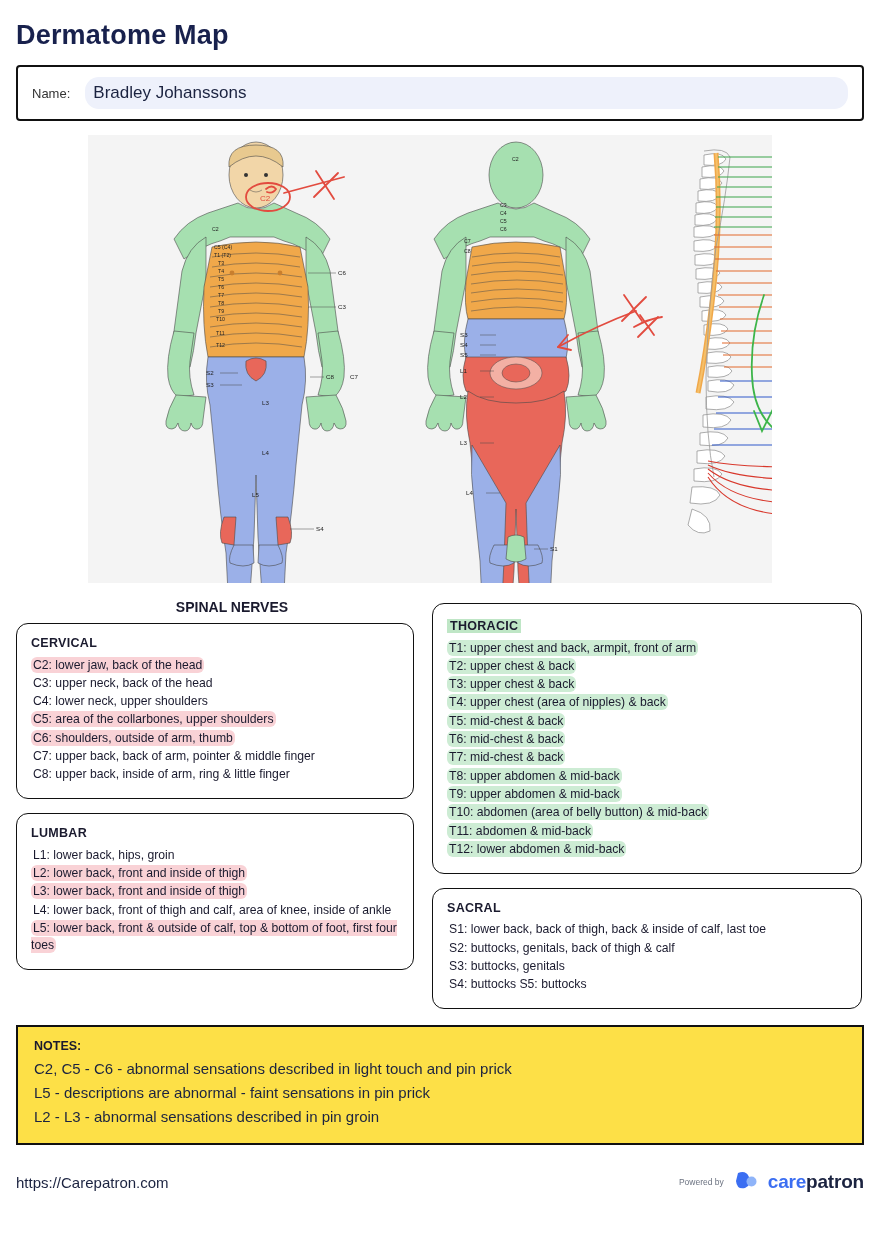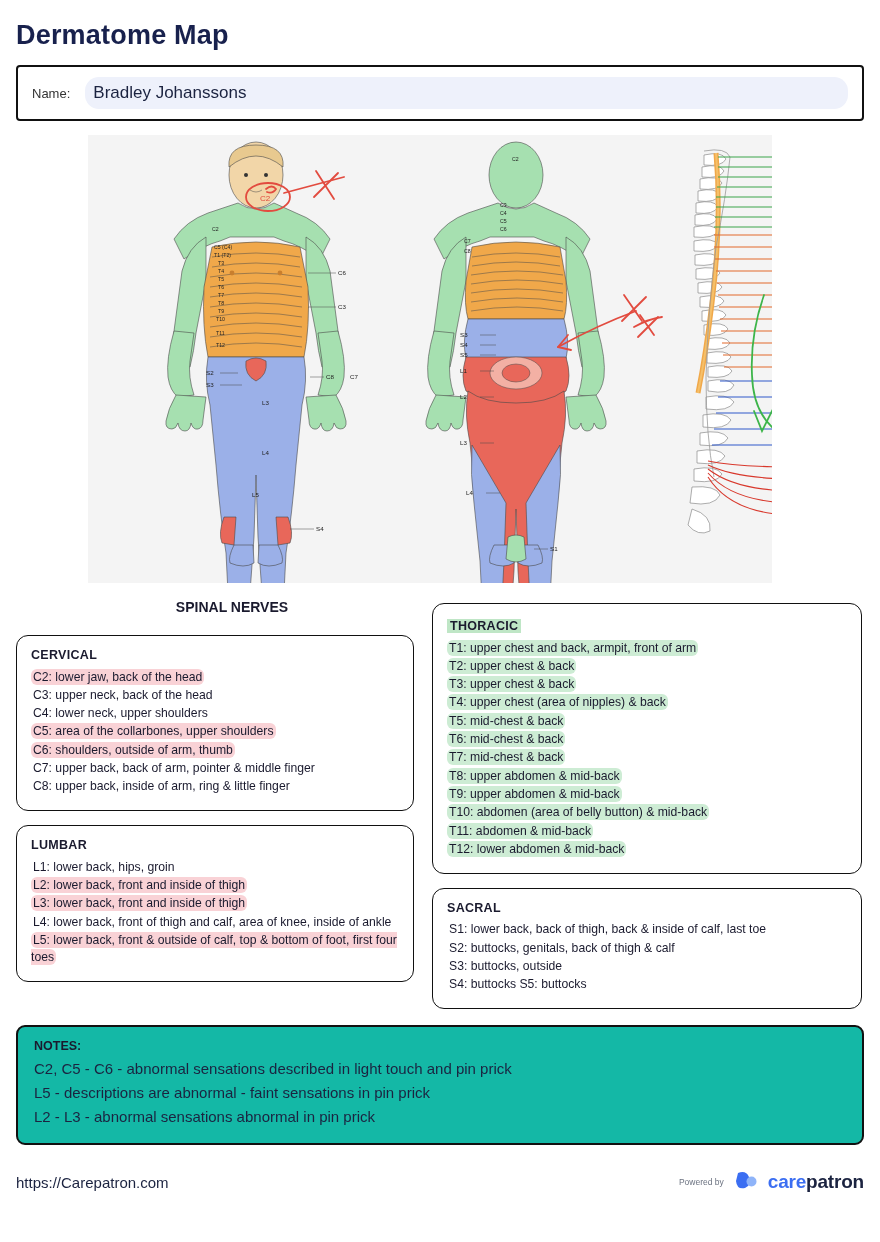--- a/index.html
+++ b/index.html
@@ -75,21 +75,21 @@
   }
 
   
   .cols {
     display:flex;
     gap:18px;
     margin-top:-6px;
     align-items:flex-start;
   }
   .col { display:flex; flex-direction:column; gap:14px; }
-  .col-left { width:398px; margin-top:26px; }
+  .col-left { width:398px; margin-top:14px; }
   .col-right { width:430px; margin-top:-6px; }
 
   .card {
     border:1.5px solid #111;
     border-radius:12px;
     padding:12px 14px 14px 14px;
     background:#fff;
   }
   .card h3 {
     margin:0 0 6px 0;
@@ -105,22 +105,22 @@
     padding:0.5px 0;
   }
   .card li span.txt { padding:1px 2px; border-radius:6px; }
   .hl-pink span.txt { background:#f9d2d6; }
   .hl-green2 span.txt { background:#cdecd4; }
 
   
   .notes {
     margin-top:16px;
     border:2px solid #111;
-    border-radius:9px;
-    background:#14b8a6;
+    border-radius:0;
+    background:#fde047;
     padding:12px 16px 14px 16px;
     min-height: 104px;
   }
   .notes-label { font-weight:bold; font-size:12.5px; margin-bottom:4px; }
   .notes-line { font-size:15px; line-height:1.6; color:#1b2340; }
 
   
   .footer {
     margin-top:22px;
     display:flex;
@@ -485,32 +485,32 @@
           <li class="hl-green2"><span class="txt">T11: abdomen &amp; mid-back</span></li>
           <li class="hl-green2"><span class="txt">T12: lower abdomen &amp; mid-back</span></li>
         </ul>
       </div>
 
       <div class="card">
         <h3>SACRAL</h3>
         <ul>
           <li><span class="txt">S1: lower back, back of thigh, back &amp; inside of calf, last toe</span></li>
           <li><span class="txt">S2: buttocks, genitals, back of thigh &amp; calf</span></li>
-          <li><span class="txt">S3: buttocks, outside</span></li>
+          <li><span class="txt">S3: buttocks, genitals</span></li>
           <li><span class="txt">S4: buttocks S5: buttocks</span></li>
         </ul>
       </div>
     </div>
   </div>
 
   <div class="notes">
     <div class="notes-label">NOTES:</div>
     <div class="notes-line">C2, C5 - C6 - abnormal sensations described in light touch and pin prick</div>
     <div class="notes-line">L5 - descriptions are abnormal - faint sensations in pin prick</div>
-    <div class="notes-line">L2 - L3 - abnormal sensations abnormal in pin prick</div>
+    <div class="notes-line">L2 - L3 - abnormal sensations described in pin groin</div>
   </div>
 
   <div class="footer">
     <a class="footer-link" href="#">https://Carepatron.com</a>
     <div class="brand">
       <span class="powered">Powered by</span>
       <span>
         <svg width="26" height="26" viewBox="0 0 26 26" xmlns="http://www.w3.org/2000/svg">
           <path d="M4 6 q8 -3 11 4 q3 8 -4 11 q-8 2 -9 -7z" fill="#3b6ef2"></path>
           <circle cx="17.5" cy="14.5" r="5" fill="#8fb4f9"></circle>

